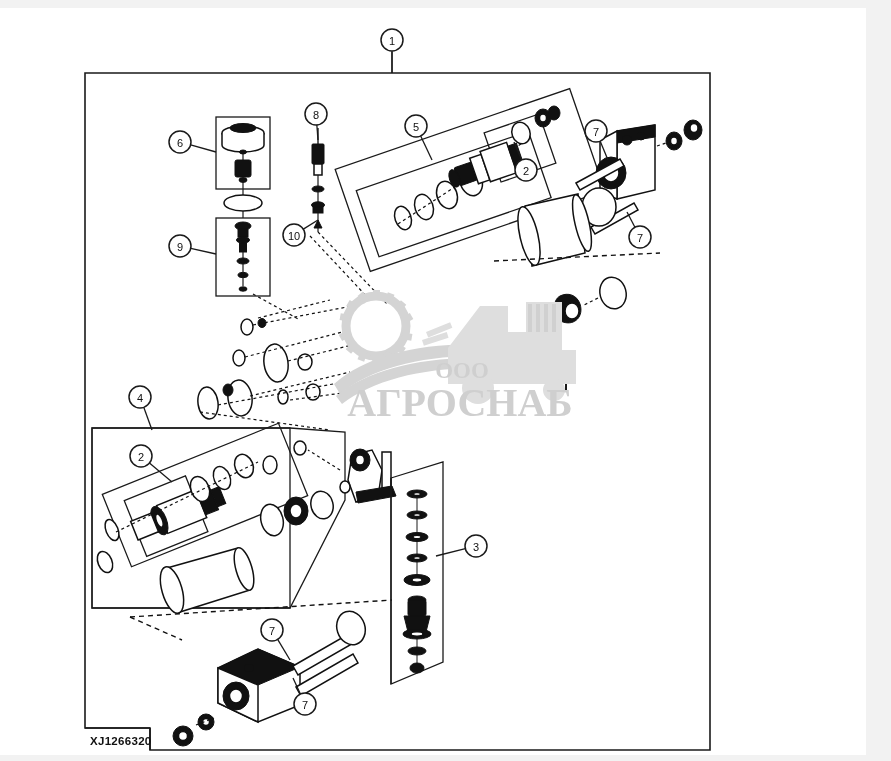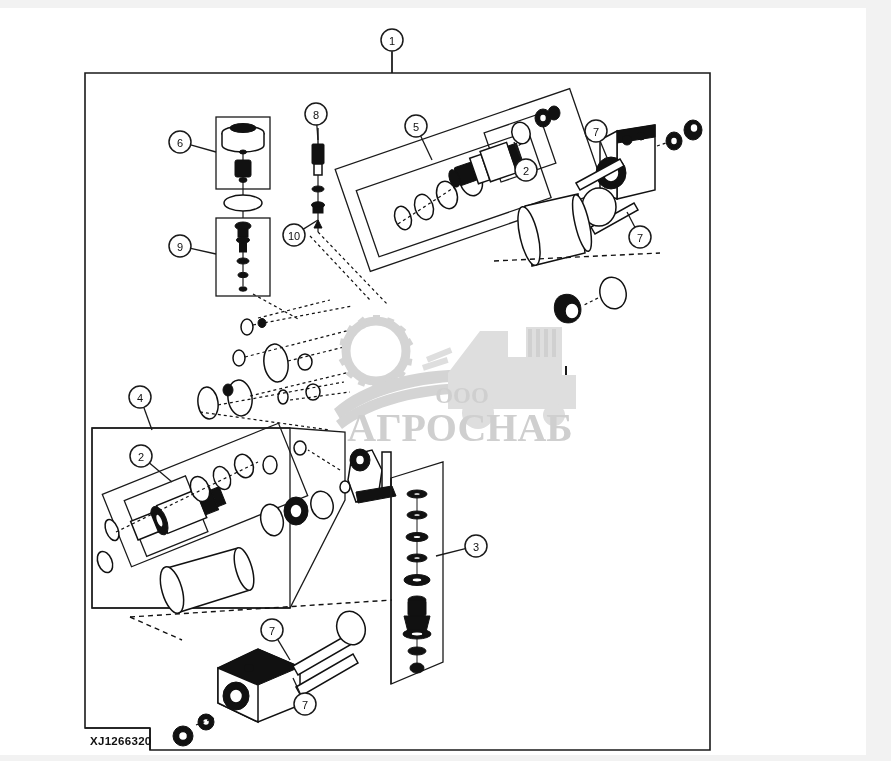--- a/index.html
+++ b/index.html
@@ -21,21 +21,21 @@
   .kitbox{stroke:#1a1a1a;stroke-width:1.3;fill:none;}
   .part{stroke:#111;stroke-width:1.5;fill:#ffffff;}
   .solid{fill:#111;stroke:#111;stroke-width:1;}
   .dash{stroke:#111;stroke-width:1.4;fill:none;stroke-dasharray:5 4;}
   .dashfine{stroke:#111;stroke-width:1.2;fill:none;stroke-dasharray:3 3;}
   .lead{stroke:#1a1a1a;stroke-width:1.3;fill:none;}
   .balloon circle{fill:#ffffff;stroke:#1a1a1a;stroke-width:1.5;}
   .balloon text{font-family:"Liberation Sans",sans-serif;font-size:11px;fill:#111;text-anchor:middle;dominant-baseline:central;}
   .lbl{font-family:"Liberation Sans",sans-serif;font-size:11.5px;font-weight:bold;fill:#111;letter-spacing:0.3px;}
   
-  #wm{position:absolute;left:330px;top:313px;width:265px;height:140px;opacity:1;pointer-events:none;}
+  #wm{position:absolute;left:330px;top:288px;width:265px;height:140px;opacity:1;pointer-events:none;}
   #wm svg{width:100%;height:100%;}
   .wmg{fill:#d4d4d4;}
   .wmtxt{font-family:"Liberation Serif",serif;font-weight:bold;fill:#cfcfcf;}
 </style>
 </head>
 <body>
 
 <div id="stage">
 
   <div class="band" id="band-top"></div>

